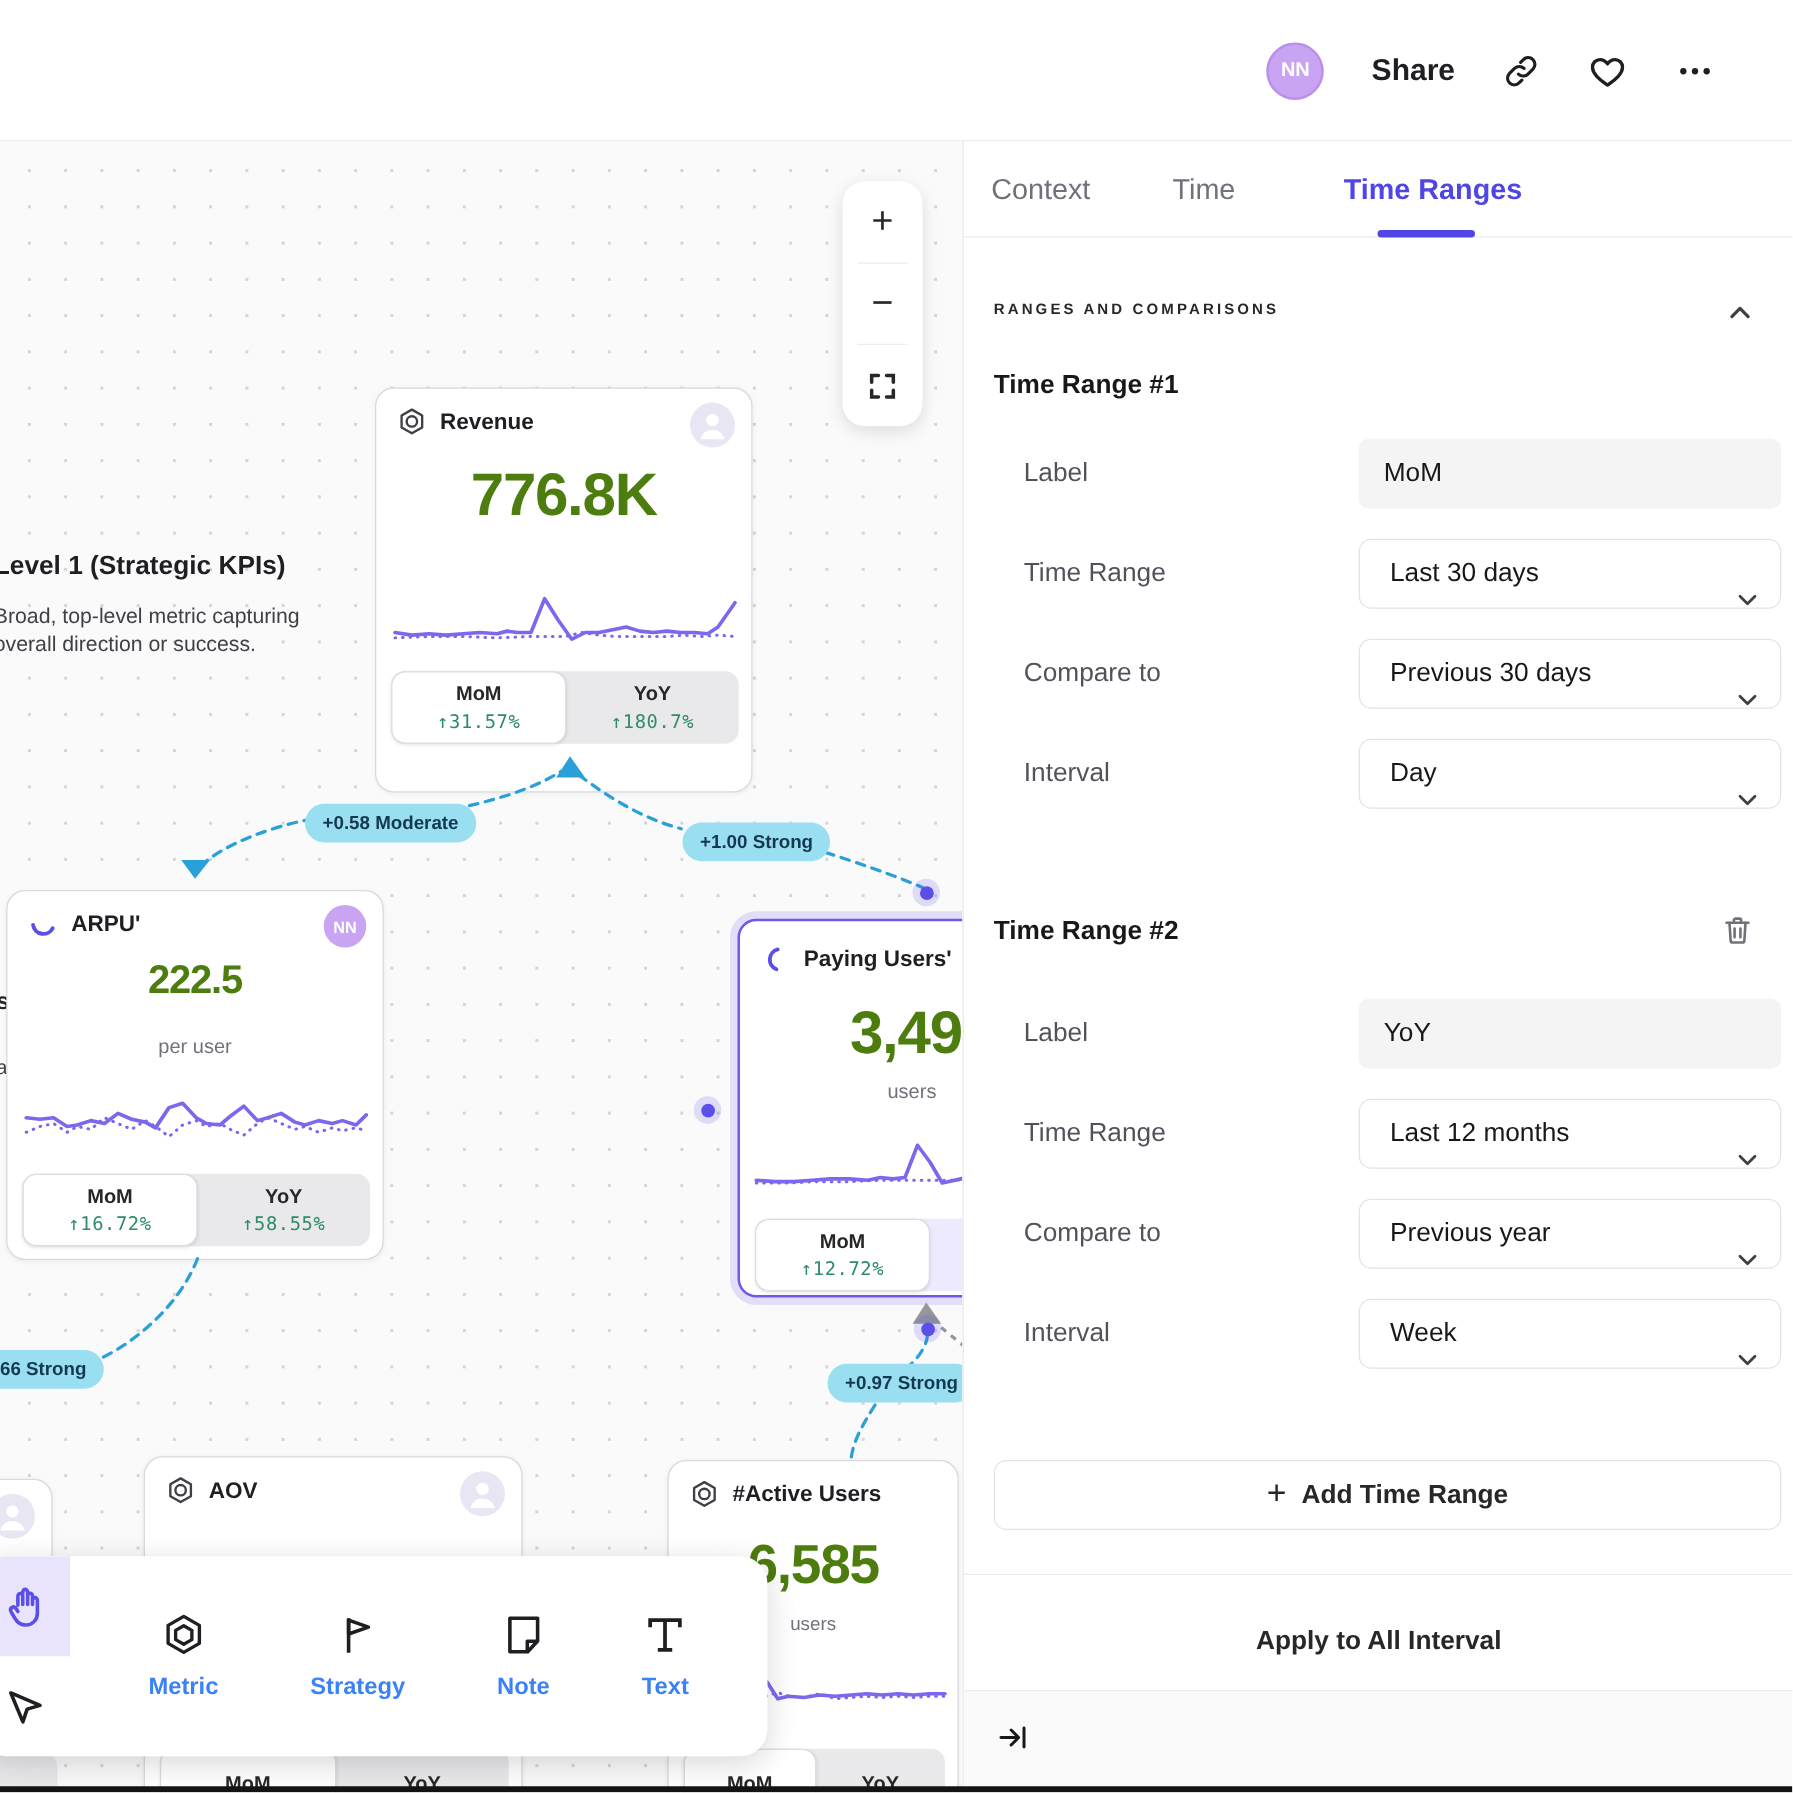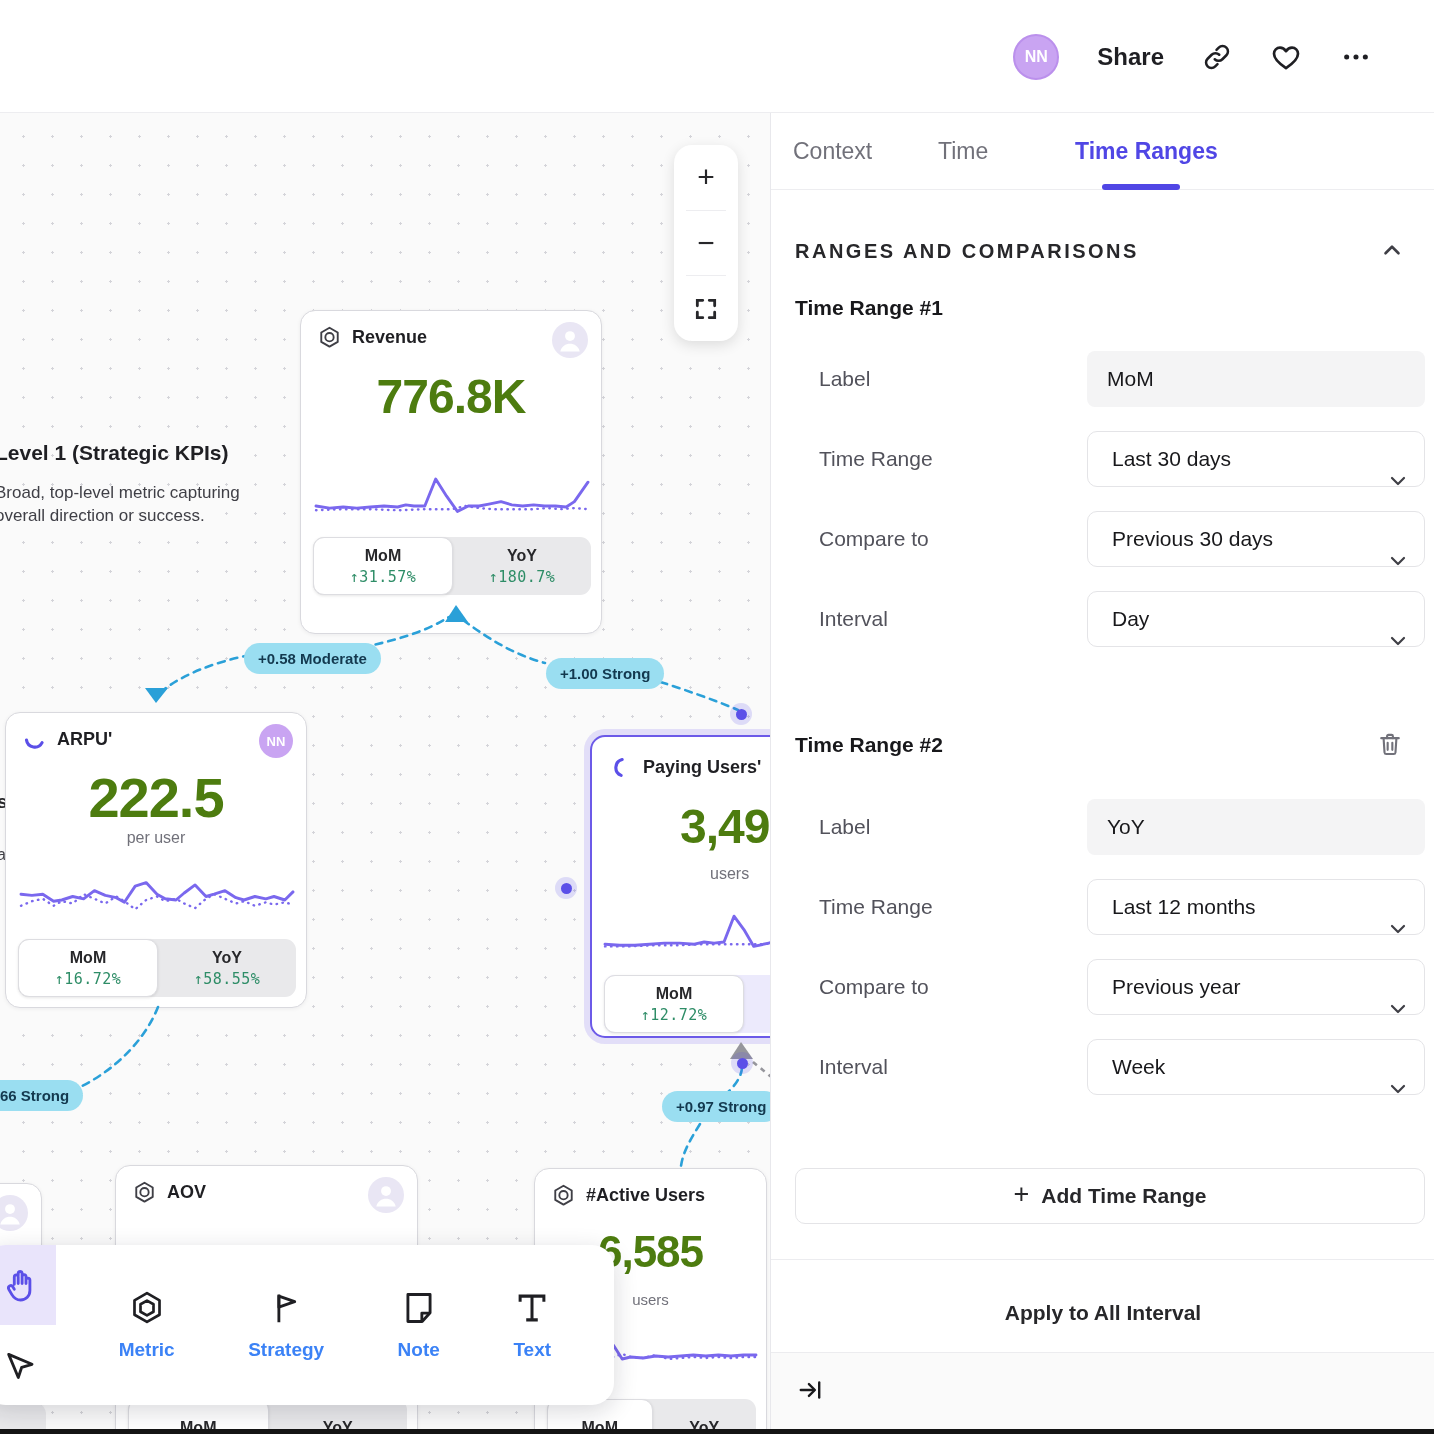--- a/index.html
+++ b/index.html
@@ -53,21 +53,21 @@
   .tool-main{flex:1;display:flex;align-items:center;justify-content:space-around;padding:0 26px}
   .tool-item{display:flex;flex-direction:column;align-items:center;gap:12px;cursor:pointer}
   .tool-label{font-size:19px;font-weight:600;color:#3b82f6}
 
   
   .panel{position:absolute;left:770px;top:113px;width:664px;height:1321px;background:#fff;border-left:1px solid #e8e8ec;z-index:8}
   .tabs{position:absolute;left:0;top:0;width:664px;height:77px;border-bottom:1px solid #ededf0}
   .tab{position:absolute;top:0;height:77px;display:flex;align-items:center;font-size:23px;color:#71717a;cursor:pointer}
   .tab.active{color:#5046e5;font-weight:600}
   .tab-underline{position:absolute;left:331px;top:71px;width:78px;height:6px;border-radius:3px;background:#5046e5}
-  .sec-title{position:absolute;left:24px;top:127px;font-size:20px;font-weight:700;letter-spacing:2.5px;color:#27272a}
+  .sec-title{position:absolute;left:24px;top:127px;font-size:12px;font-weight:700;letter-spacing:2.5px;color:#27272a}
   .collapse-ic{position:absolute;left:608px;top:124px;cursor:pointer}
   .tr-title{position:absolute;left:24px;font-size:21px;font-weight:700;color:#18181b}
   .row-label{position:absolute;left:48px;font-size:21px;color:#52525b;line-height:56px}
   .ctl{position:absolute;left:316px;width:338px;height:56px;font-size:21px;color:#18181b}
   .ctl.input{background:#f4f4f5;border-radius:8px;line-height:56px;padding-left:20px}
   .ctl.select{background:#fff;border:1.5px solid #e4e4e7;border-radius:10px;line-height:53px;padding-left:24px;cursor:pointer}
   .ctl.select .chev{position:absolute;right:18px;top:21px}
   .trash{position:absolute;left:605px;cursor:pointer}
   .add-btn{position:absolute;left:24px;top:1055px;width:630px;height:56px;border:1.5px solid #e4e4e7;border-radius:10px;background:#fff;display:flex;align-items:center;justify-content:center;gap:12px;font-size:21px;font-weight:600;color:#27272a;cursor:pointer}
   .add-plus{font-size:27px;font-weight:400;margin-top:-3px}
@@ -178,21 +178,21 @@
     </div>
 
     <div class="card" style="left:5px;top:599px;width:302px;height:296px">
       <div class="card-head">
         <svg width="25" height="25" viewBox="0 0 24 24">
             <path d="M4.3 12.5 a8 8 0 0 0 15 2.5" fill="none" stroke="#5b4fe8" stroke-width="3" stroke-linecap="round"></path>
           </svg>
         <span class="card-title">ARPU'</span>
       </div>
       <div class="av-nn">NN</div>
-      <div class="metric-num" style="top:52px;font-size:56px">222.5</div>
+      <div class="metric-num" style="top:52px;font-size:32px">222.5</div>
       <div class="metric-unit" style="top:116px">per user</div>
       <div class="spark" style="left:15px;top:158px;width:272px;height:58px"><svg width="272" height="58" style="overflow: visible;">
             <polyline points="0.0,34.8 10.9,30.2 21.8,27.8 32.6,34.8 40.8,30.2 51.7,32.5 62.6,23.2 73.4,27.8 84.3,32.5 95.2,25.5 103.4,30.2 114.2,38.3 125.1,29.0 136.0,25.5 144.2,30.2 155.0,27.8 163.2,32.5 174.1,37.1 185.0,27.8 193.1,23.2 204.0,27.8 214.9,32.5 223.0,30.2 233.9,34.8 244.8,31.3 253.0,33.6 263.8,31.3 272.0,33.6" fill="none" stroke="#7A68EE" stroke-width="2.4" stroke-linecap="round" stroke-linejoin="round" stroke-dasharray="0.5 5.5"></polyline>
             <polyline points="0.0,23.2 10.9,24.4 21.8,23.2 32.6,30.2 40.8,29.0 51.7,25.5 62.6,27.8 73.4,19.7 84.3,24.4 95.2,26.7 103.4,31.3 114.2,15.1 125.1,11.6 136.0,23.2 144.2,27.8 155.0,29.0 163.2,22.0 174.1,13.9 185.0,25.5 193.1,23.2 204.0,19.7 214.9,26.7 223.0,29.0 233.9,25.5 244.8,27.8 253.0,25.5 263.8,29.0 272.0,20.9" fill="none" stroke="#7A68EE" stroke-width="2.9" stroke-linecap="round" stroke-linejoin="round"></polyline>
           </svg></div>
       <div class="toggle" style="left:12px;top:226px;width:278px">
         <div class="tg-half active">
           <div class="tg-label">MoM</div>
           <div class="tg-value">↑16.72%</div>
         </div>

